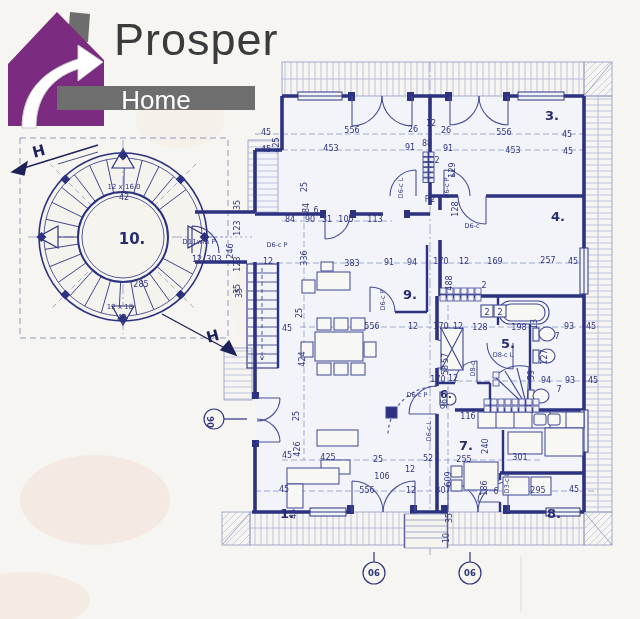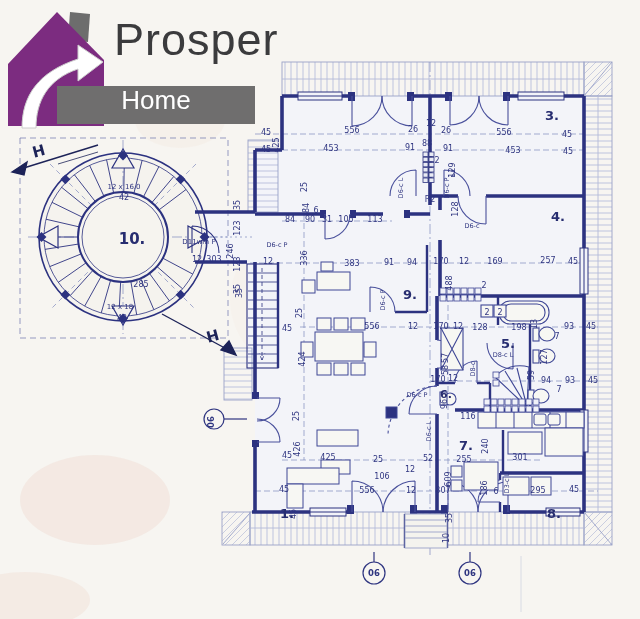--- a/index.html
+++ b/index.html
@@ -2,21 +2,21 @@
 <html><head>
 <meta charset="utf-8">
 <style>
   html,body{margin:0;padding:0;background:#ffffff;}
   #stage{position:relative;width:640px;height:619px;background:#f7f5f1;overflow:hidden;
          font-family:"DejaVu Sans",sans-serif;}
   #plan-svg{position:absolute;left:0;top:0;}
   #plan-svg text{font-family:"DejaVu Sans",sans-serif;}
   .logo{position:absolute;left:0;top:0;width:305px;height:132px;}
   .logo svg{position:absolute;left:0;top:0;}
-  .logo-bar{position:absolute;left:57px;top:86px;width:198px;height:38px;background:#6f6e6e;
+  .logo-bar{position:absolute;left:57px;top:86px;width:198px;height:24px;background:#6f6e6e;
             color:#ffffff;text-align:center;font-size:26px;line-height:28px;
             font-family:"Liberation Sans",sans-serif;}
   .logo-brand{position:absolute;left:114px;top:14px;font-size:45px;color:#3b3b3d;
               letter-spacing:1px;font-family:"Liberation Sans",sans-serif;}
 </style>
 </head>
 <body>
 
 <div id="stage">
 

